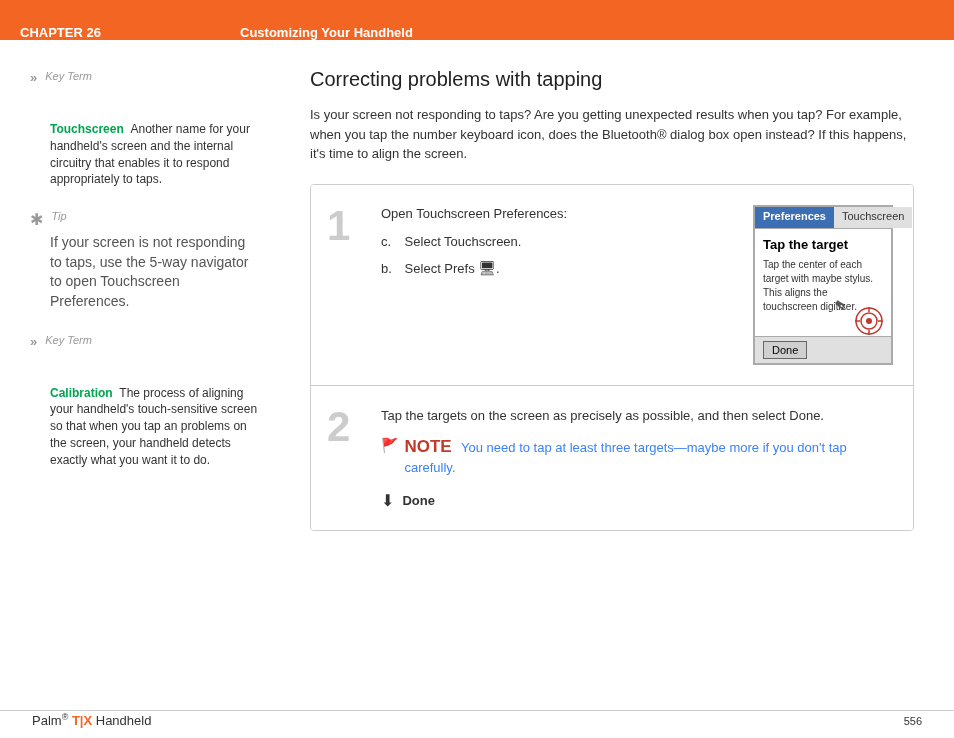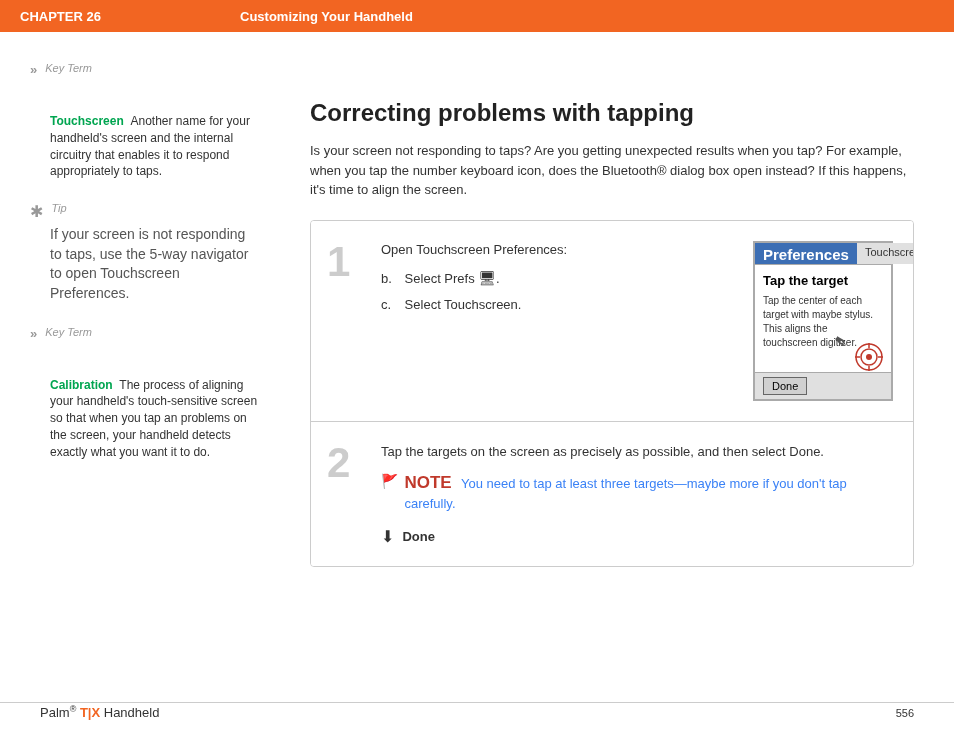--- a/index.html
+++ b/index.html
@@ -10,22 +10,22 @@
       font-size: 13px;
       background: #fff;
       color: #333;
       overflow: hidden;
     }
 
     
     .header {
       background: #f26522;
       display: flex;
-      align-items: center;
-      height: 32px;
+      align-items: flex-end;
+      height: 40px;
       padding: 0 20px;
     }
     .header-chapter {
       color: #fff;
       font-weight: bold;
       font-size: 13px;
       flex: 0 0 220px;
     }
     .header-title {
       color: #fff;
@@ -101,25 +101,24 @@
       flex-shrink: 0;
     }
 
     
     .content {
       flex: 1;
       padding: 28px 40px 20px 30px;
     }
 
     .content-title {
-      font-size: 24px;
-      font-weight: bold;
+      font-size: 20px;
+      font-weight: normal;
       color: #222;
       margin-bottom: 14px;
-      margin-top: 39px;
     }
 
     .content-intro {
       font-size: 13px;
       color: #333;
       line-height: 1.5;
       margin-bottom: 20px;
     }
 
     
@@ -203,21 +202,21 @@
 
     .tp-tabs {
       display: flex;
       height: 22px;
       border-bottom: 1px solid #aaa;
     }
 
     .tp-tab-active {
       background: #3c6eb4;
       color: #fff;
-      font-size: 15px;
+      font-size: 11px;
       padding: 3px 8px;
       font-weight: bold;
     }
 
     .tp-tab-inactive {
       background: #e0e0e0;
       color: #333;
       font-size: 11px;
       padding: 3px 8px;
     }
@@ -312,21 +311,21 @@
       color: #333;
     }
 
     
     .footer {
       height: 20px;
       border-top: 1px solid #ccc;
       display: flex;
       align-items: center;
       justify-content: space-between;
-      padding: 0 40px;
+      padding: 0 32px;
       background: #fff;
     }
 
     .footer-brand {
       font-size: 13px;
       color: #333;
     }
 
     .footer-brand sup {
       font-size: 9px;
@@ -392,26 +391,26 @@
 
     <div class="steps-container">
 
       <div class="step">
         <div class="step-number">1</div>
         <div class="step-content">
           <div class="step-text">
             <p>Open Touchscreen Preferences:</p>
             <ul class="step-list">
               <li>
+                <span class="label">c.</span>
+                Select Touchscreen.
+              </li>
+              <li>
                 <span class="label">b.</span>
                 Select Prefs <span style="font-size:14px;">🖥</span>.
-              </li>
-              <li>
-                <span class="label">c.</span>
-                Select Touchscreen.
               </li>
             </ul>
           </div>
 
           <div class="touchscreen-preview">
             <div class="tp-tabs">
               <div class="tp-tab-active">Preferences</div>
               <div class="tp-tab-inactive">Touchscreen</div>
             </div>
             <div class="tp-body">

